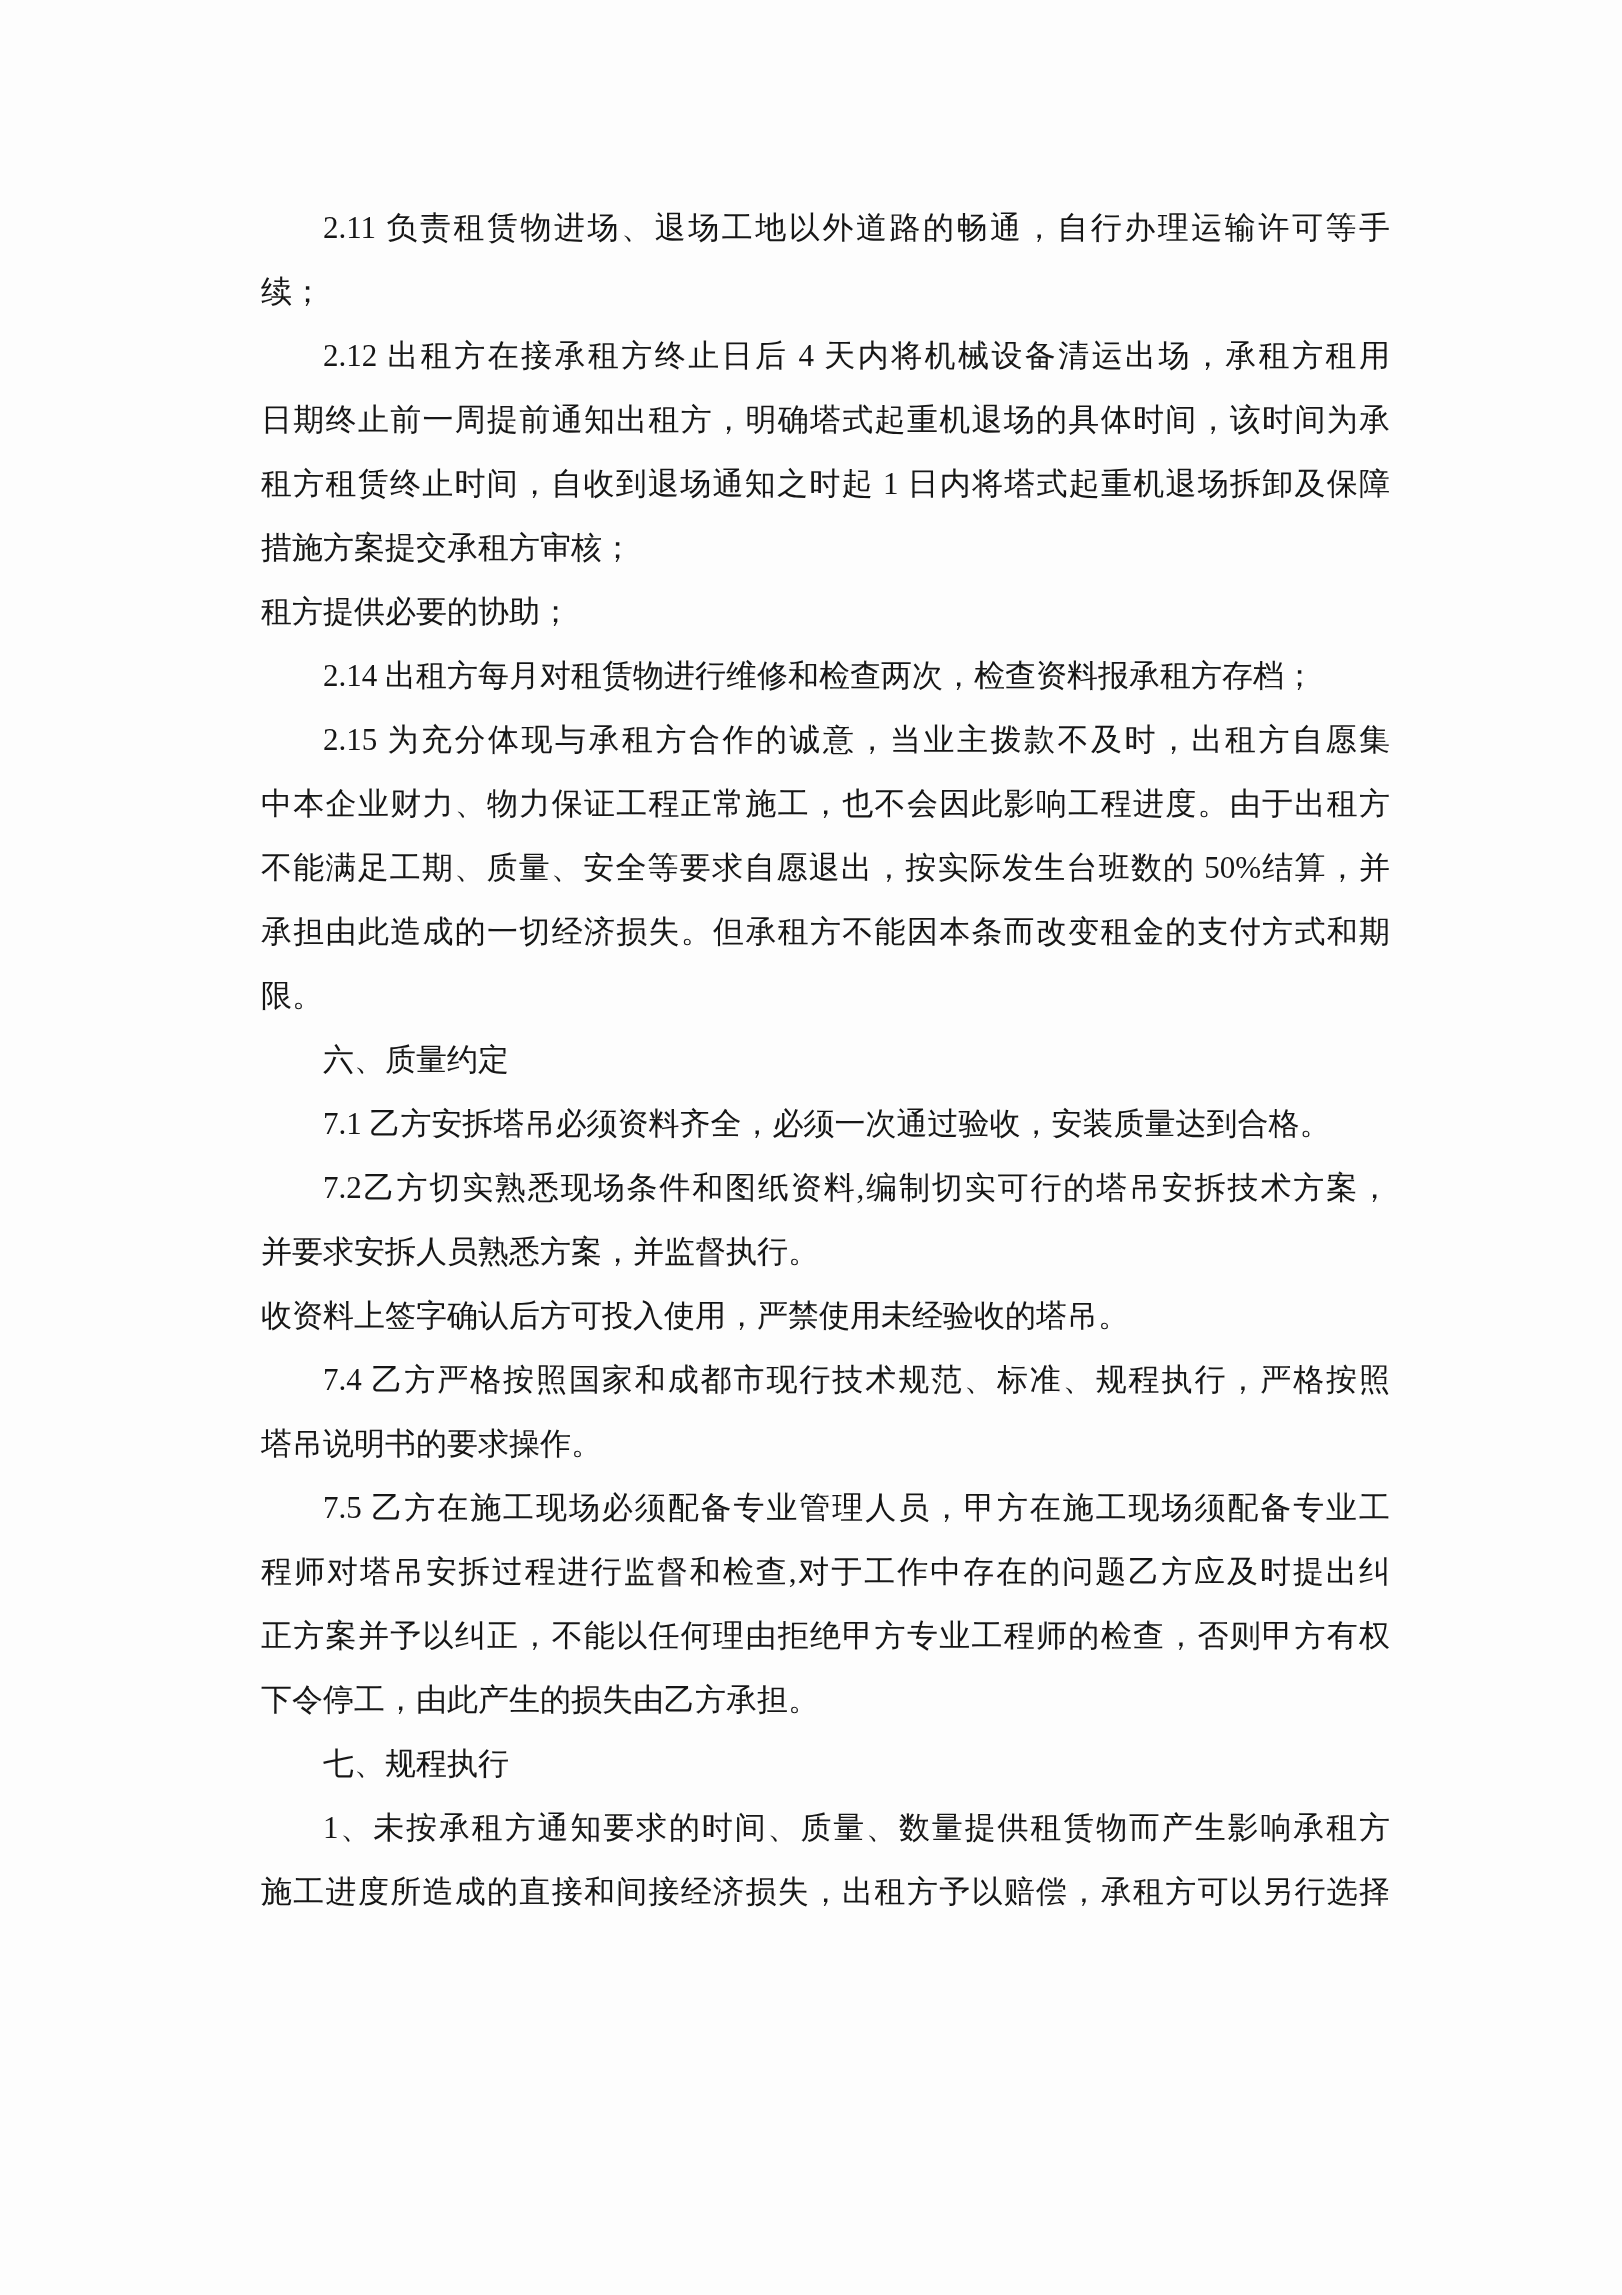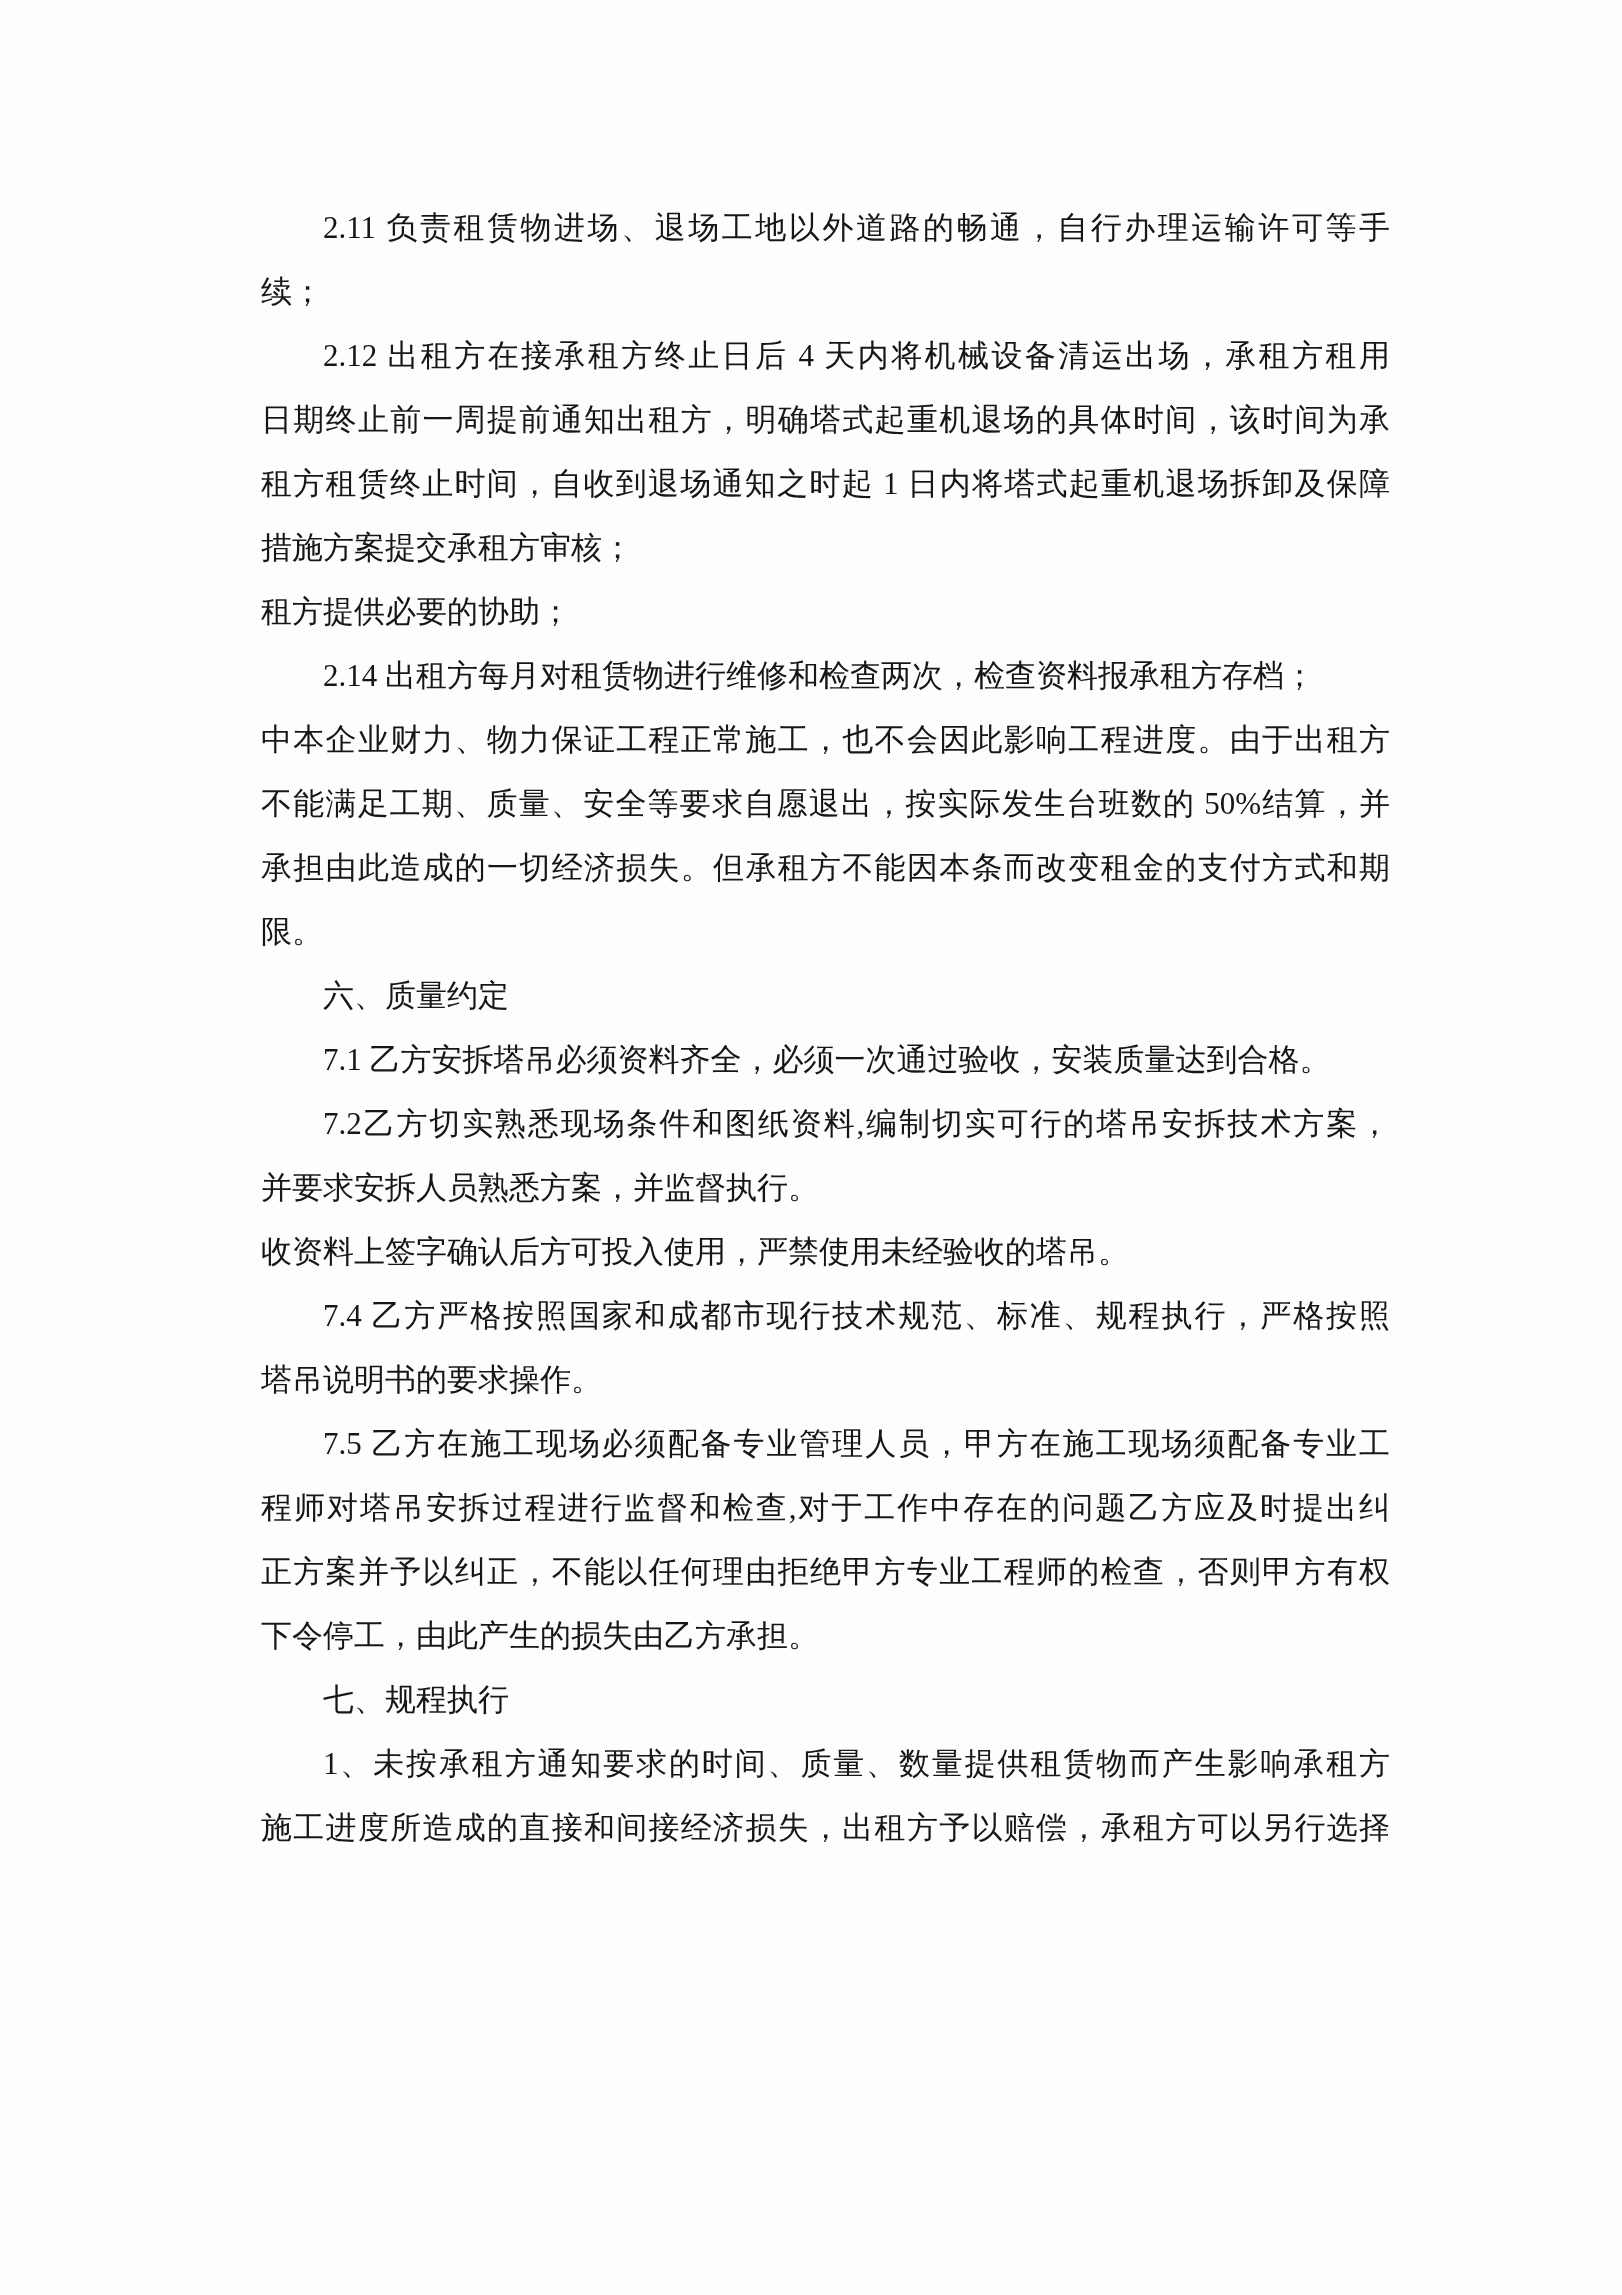--- a/index.html
+++ b/index.html
@@ -51,20 +51,21 @@
 <div class="page">
   <div class="text-block" id="text-block">
       <div class="line justified indented">2.11 负责租赁物进场、退场工地以外道路的畅通，自行办理运输许可等手</div>
       <div class="line">续；</div>
       <div class="line justified indented">2.12 出租方在接承租方终止日后 4 天内将机械设备清运出场，承租方租用</div>
       <div class="line justified">日期终止前一周提前通知出租方，明确塔式起重机退场的具体时间，该时间为承</div>
       <div class="line justified">租方租赁终止时间，自收到退场通知之时起 1 日内将塔式起重机退场拆卸及保障</div>
       <div class="line">措施方案提交承租方审核；</div>
       <div class="line">租方提供必要的协助；</div>
       <div class="line indented">2.14 出租方每月对租赁物进行维修和检查两次，检查资料报承租方存档；</div>
+      <div class="line justified indented">2.15 为充分体现与承租方合作的诚意，当业主拨款不及时，出租方自愿集</div>
       <div class="line justified">中本企业财力、物力保证工程正常施工，也不会因此影响工程进度。由于出租方</div>
       <div class="line justified">不能满足工期、质量、安全等要求自愿退出，按实际发生台班数的 50%结算，并</div>
       <div class="line justified">承担由此造成的一切经济损失。但承租方不能因本条而改变租金的支付方式和期</div>
       <div class="line">限。</div>
       <div class="line indented">六、质量约定</div>
       <div class="line indented">7.1 乙方安拆塔吊必须资料齐全，必须一次通过验收，安装质量达到合格。</div>
       <div class="line justified indented">7.2乙方切实熟悉现场条件和图纸资料,编制切实可行的塔吊安拆技术方案，</div>
       <div class="line">并要求安拆人员熟悉方案，并监督执行。</div>
       <div class="line">收资料上签字确认后方可投入使用，严禁使用未经验收的塔吊。</div>
       <div class="line justified indented">7.4 乙方严格按照国家和成都市现行技术规范、标准、规程执行，严格按照</div>

